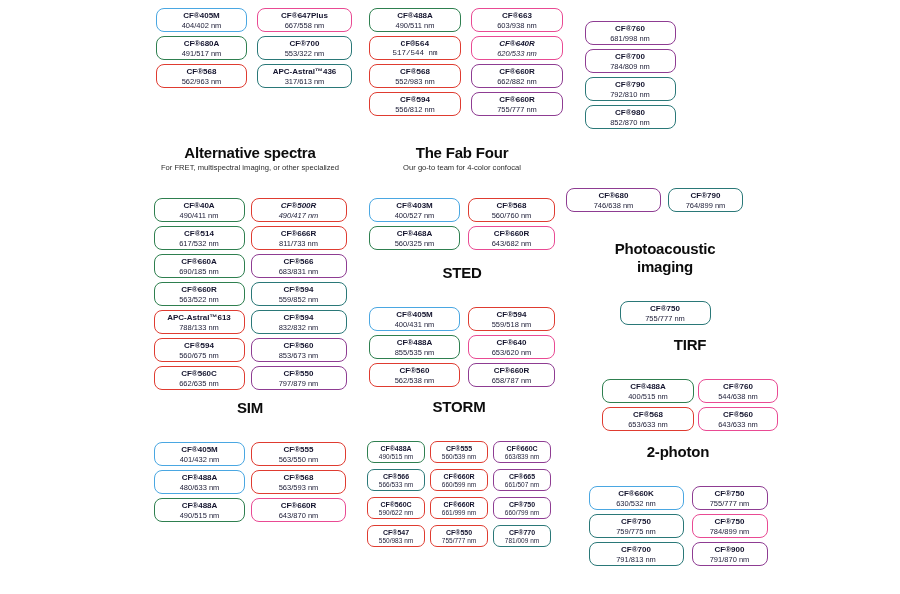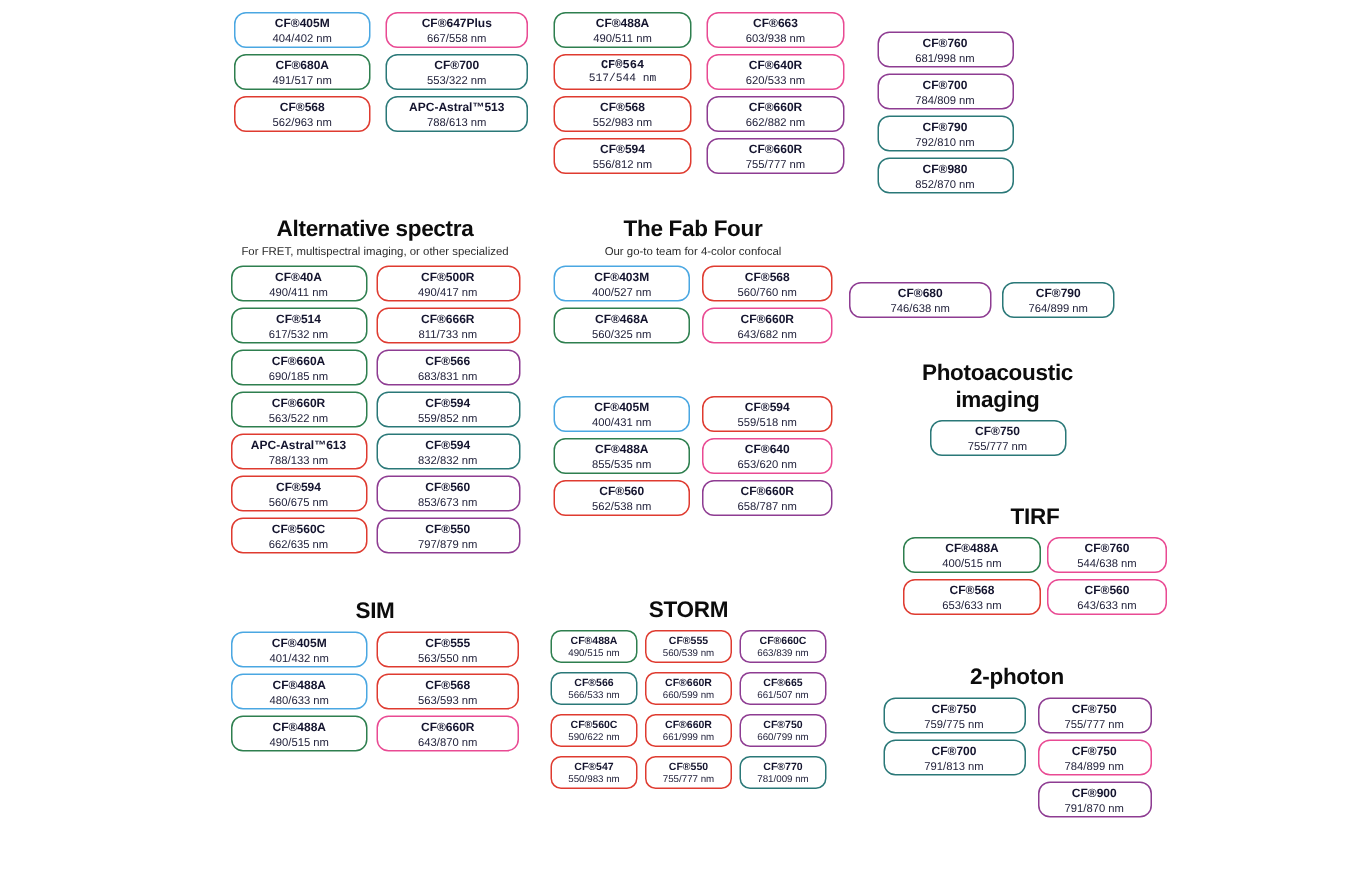--- a/index.html
+++ b/index.html
@@ -6,21 +6,21 @@
   body{
     width:900px;height:594px;position:relative;background:#ffffff;
     font-family:"Liberation Sans",sans-serif;overflow:hidden;
   }
   .section{position:absolute;}
   .sec-title{
     font-size:15px;line-height:18px;font-weight:700;color:#0c0c0c;
     text-align:center;white-space:pre-line;letter-spacing:-0.2px;
   }
   .sec-sub{font-size:7.6px;line-height:11px;color:#2b2b2b;text-align:center;margin-bottom:3px;}
-  .cols{display:flex;justify-content:center;align-items:flex-start;margin-top:4px;column-gap:6px;}
+  .cols{display:flex;justify-content:center;align-items:flex-start;margin-top:25px;column-gap:6px;}
   .section > .cols:first-child{margin-top:0;}
   .col{display:flex;flex-direction:column;}
   .badge{
     box-sizing:border-box;width:91px;background:#ffffff;
     border:1.5px solid #999;border-radius:8px;
     padding:2px 3px 1px 3px;margin-bottom:4px;text-align:center;
   }
   .b-name{font-size:8px;line-height:10px;font-weight:700;color:#14142e;}
   .b-val{font-size:7.5px;line-height:9px;color:#23233c;}
 
@@ -93,22 +93,22 @@
       <div class="col">
         <div class="badge" style="border-color: rgb(233, 74, 147);">
           <div class="b-name">CF®647Plus</div>
           <div class="b-val">667/558 nm</div>
         </div>
         <div class="badge" style="border-color: rgb(42, 120, 120);">
           <div class="b-name">CF®700</div>
           <div class="b-val">553/322 nm</div>
         </div>
         <div class="badge" style="border-color: rgb(42, 120, 120);">
-          <div class="b-name">APC-Astral™513</div>
-          <div class="b-val">788/613 nm</div>
+          <div class="b-name">APC-Astral™436</div>
+          <div class="b-val">317/613 nm</div>
         </div>
       </div>
     </div>
   </div>
 <div class="section" id="sec-topB">
     <div class="cols">
       <div class="col">
         <div class="badge" style="border-color: rgb(46, 127, 79);">
           <div class="b-name">CF®488A</div>
           <div class="b-val">490/511 nm</div>
@@ -124,21 +124,21 @@
         <div class="badge" style="border-color: rgb(223, 59, 48);">
           <div class="b-name">CF®594</div>
           <div class="b-val">556/812 nm</div>
         </div>
       </div>
       <div class="col">
         <div class="badge" style="border-color: rgb(233, 74, 147);">
           <div class="b-name">CF®663</div>
           <div class="b-val">603/938 nm</div>
         </div>
-        <div class="badge" style="border-color: rgb(233, 74, 147);">
+        <div class="badge" style="border-color: rgb(233, 74, 147); font-style: italic;">
           <div class="b-name">CF®640R</div>
           <div class="b-val">620/533 nm</div>
         </div>
         <div class="badge" style="border-color: rgb(142, 60, 146);">
           <div class="b-name">CF®660R</div>
           <div class="b-val">662/882 nm</div>
         </div>
         <div class="badge" style="border-color: rgb(142, 60, 146);">
           <div class="b-name">CF®660R</div>
           <div class="b-val">755/777 nm</div>
@@ -196,21 +196,21 @@
         <div class="badge" style="border-color: rgb(223, 59, 48);">
           <div class="b-name">CF®594</div>
           <div class="b-val">560/675 nm</div>
         </div>
         <div class="badge" style="border-color: rgb(223, 59, 48);">
           <div class="b-name">CF®560C</div>
           <div class="b-val">662/635 nm</div>
         </div>
       </div>
       <div class="col">
-        <div class="badge" style="border-color: rgb(223, 59, 48);">
+        <div class="badge" style="border-color: rgb(223, 59, 48); font-style: italic;">
           <div class="b-name">CF®500R</div>
           <div class="b-val">490/417 nm</div>
         </div>
         <div class="badge" style="border-color: rgb(223, 59, 48);">
           <div class="b-name">CF®666R</div>
           <div class="b-val">811/733 nm</div>
         </div>
         <div class="badge" style="border-color: rgb(142, 60, 146);">
           <div class="b-name">CF®566</div>
           <div class="b-val">683/831 nm</div>
@@ -254,20 +254,21 @@
           <div class="b-val">560/760 nm</div>
         </div>
         <div class="badge" style="border-color: rgb(233, 74, 147);">
           <div class="b-name">CF®660R</div>
           <div class="b-val">643/682 nm</div>
         </div>
       </div>
     </div>
   </div>
 <div class="section" id="sec-sted">
+    <div class="sec-title">STED</div>
     <div class="cols">
       <div class="col">
         <div class="badge" style="border-color: rgb(74, 167, 226);">
           <div class="b-name">CF®405M</div>
           <div class="b-val">400/431 nm</div>
         </div>
         <div class="badge" style="border-color: rgb(46, 127, 79);">
           <div class="b-name">CF®488A</div>
           <div class="b-val">855/535 nm</div>
         </div>
@@ -434,20 +435,24 @@
           <div class="b-name">CF®770</div>
           <div class="b-val">781/009 nm</div>
         </div>
       </div>
     </div>
   </div>
 <div class="section" id="sec-2ph">
     <div class="sec-title">2-photon</div>
     <div class="cols">
       <div class="col">
+        <div class="badge" style="border-color: rgb(74, 167, 226);">
+          <div class="b-name">CF®660K</div>
+          <div class="b-val">630/532 nm</div>
+        </div>
         <div class="badge" style="border-color: rgb(42, 120, 120);">
           <div class="b-name">CF®750</div>
           <div class="b-val">759/775 nm</div>
         </div>
         <div class="badge" style="border-color: rgb(42, 120, 120);">
           <div class="b-name">CF®700</div>
           <div class="b-val">791/813 nm</div>
         </div>
       </div>
       <div class="col">

